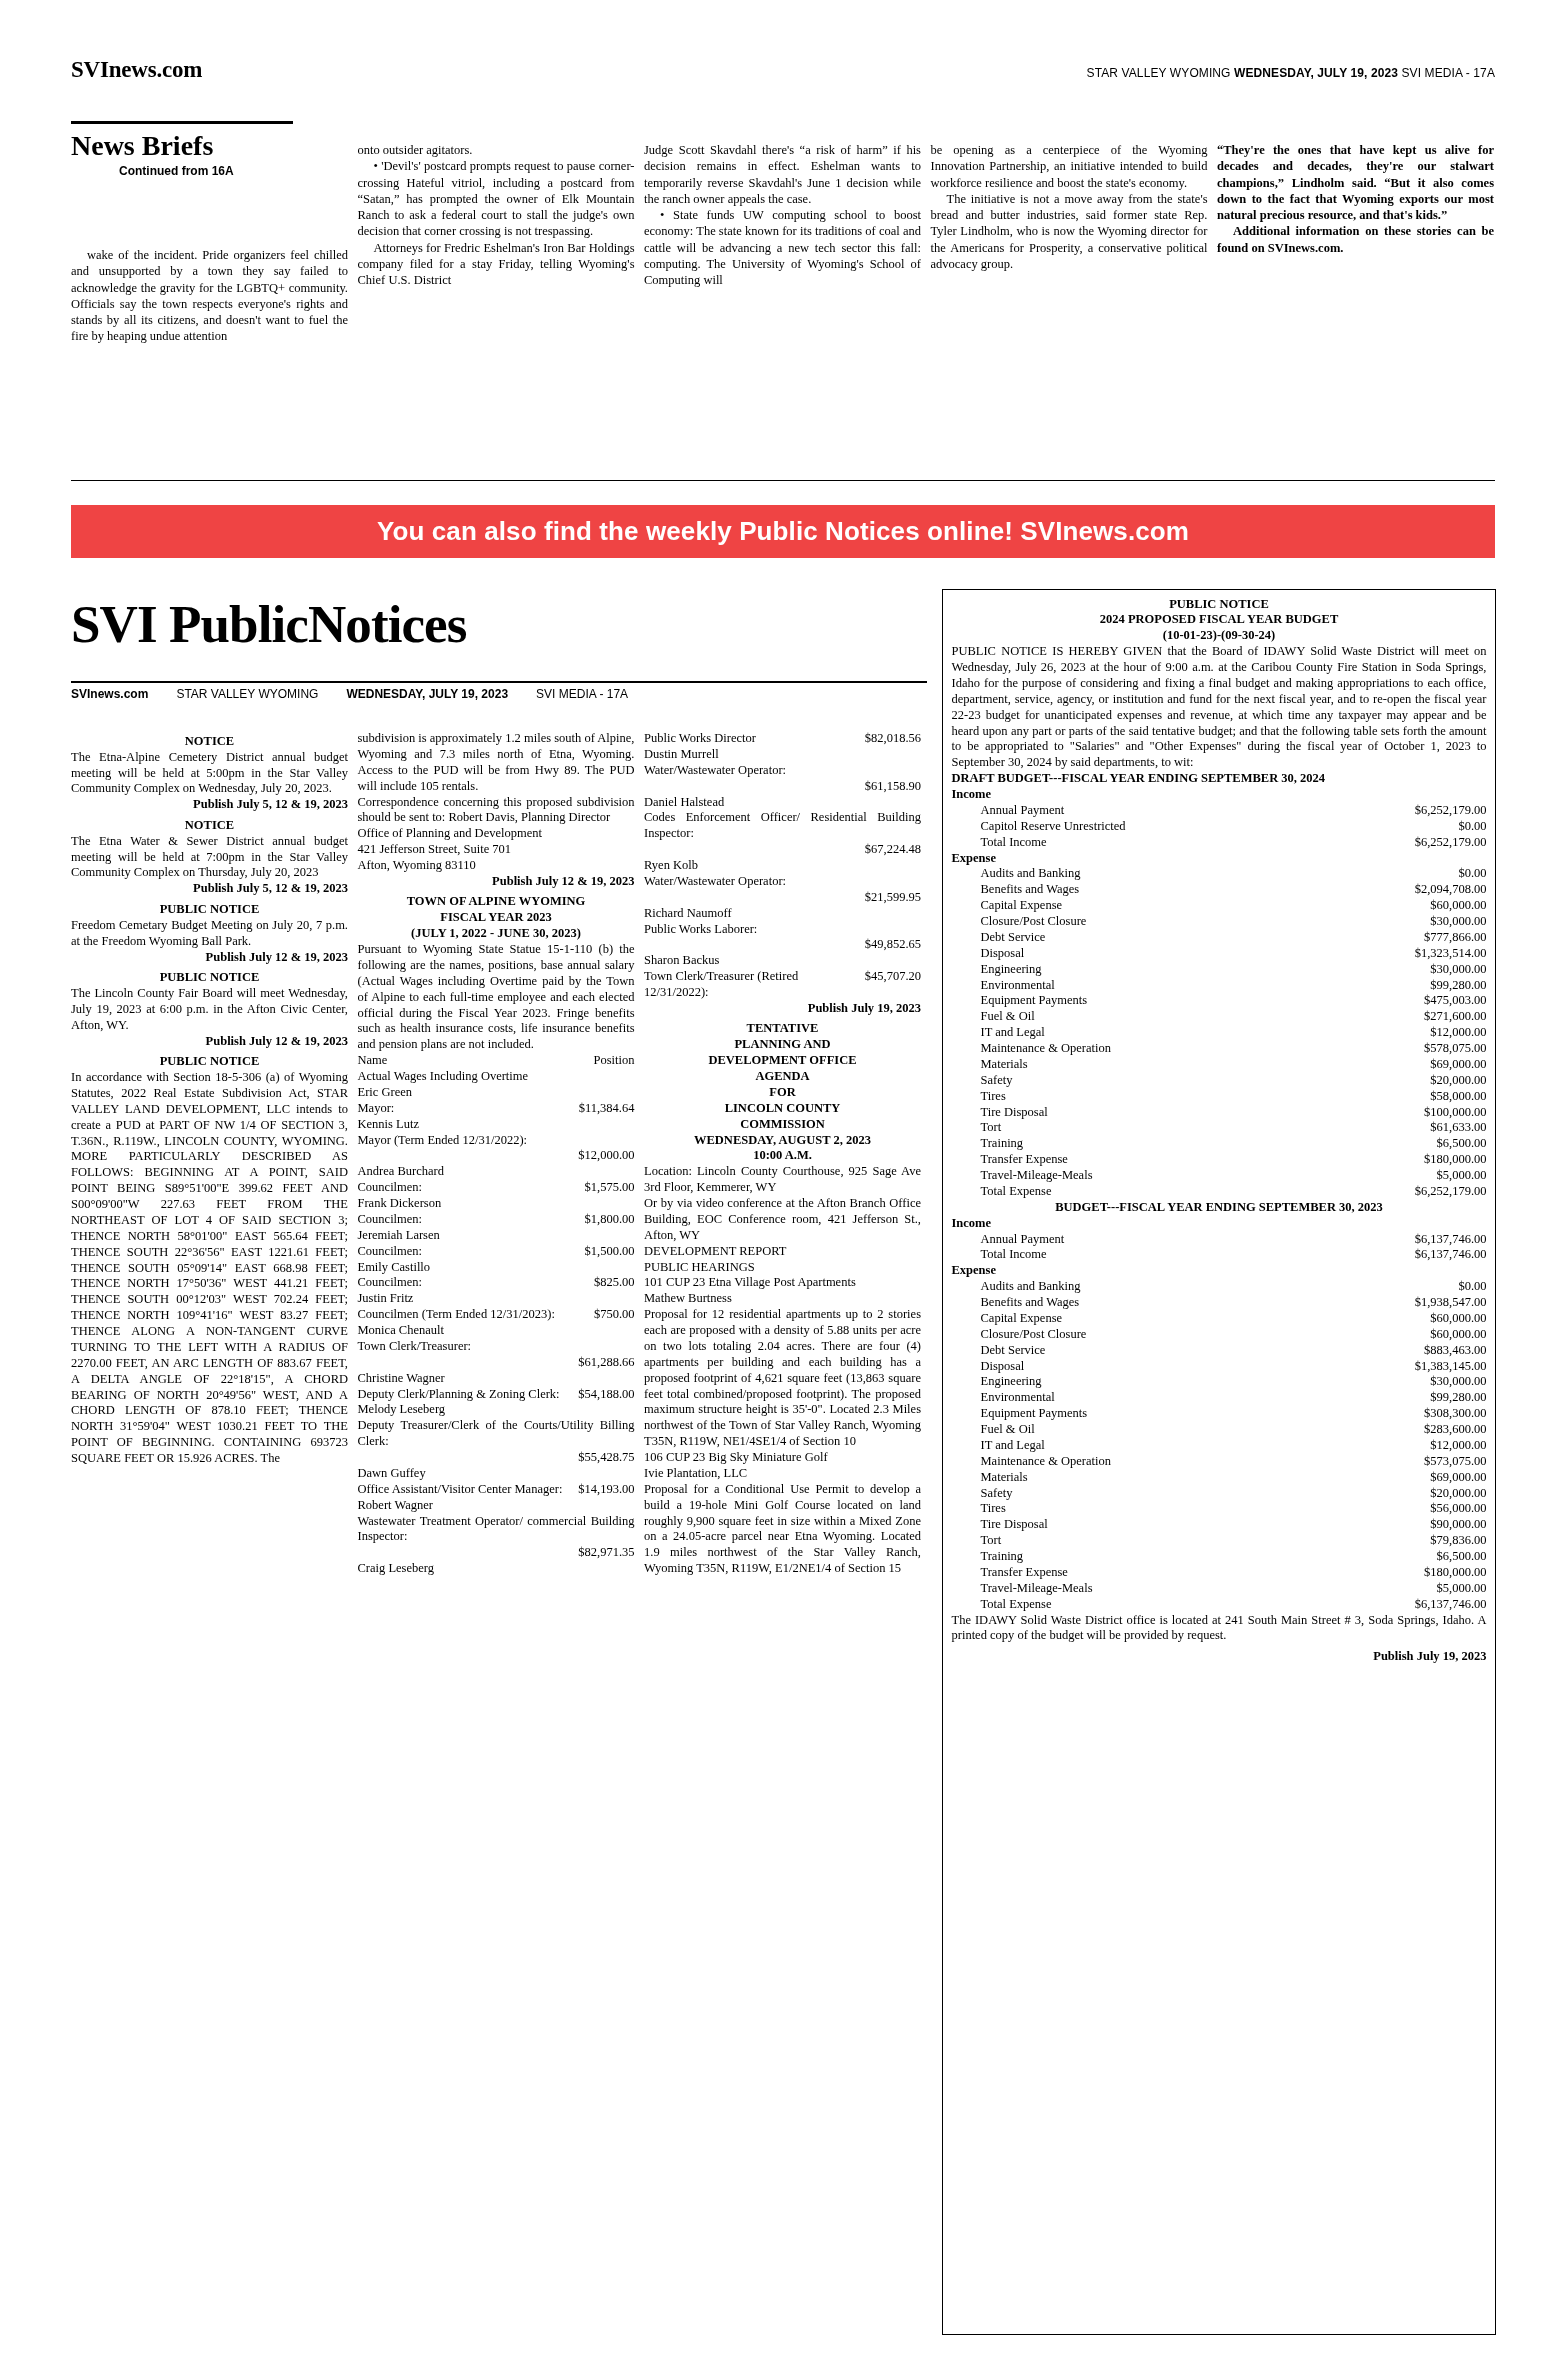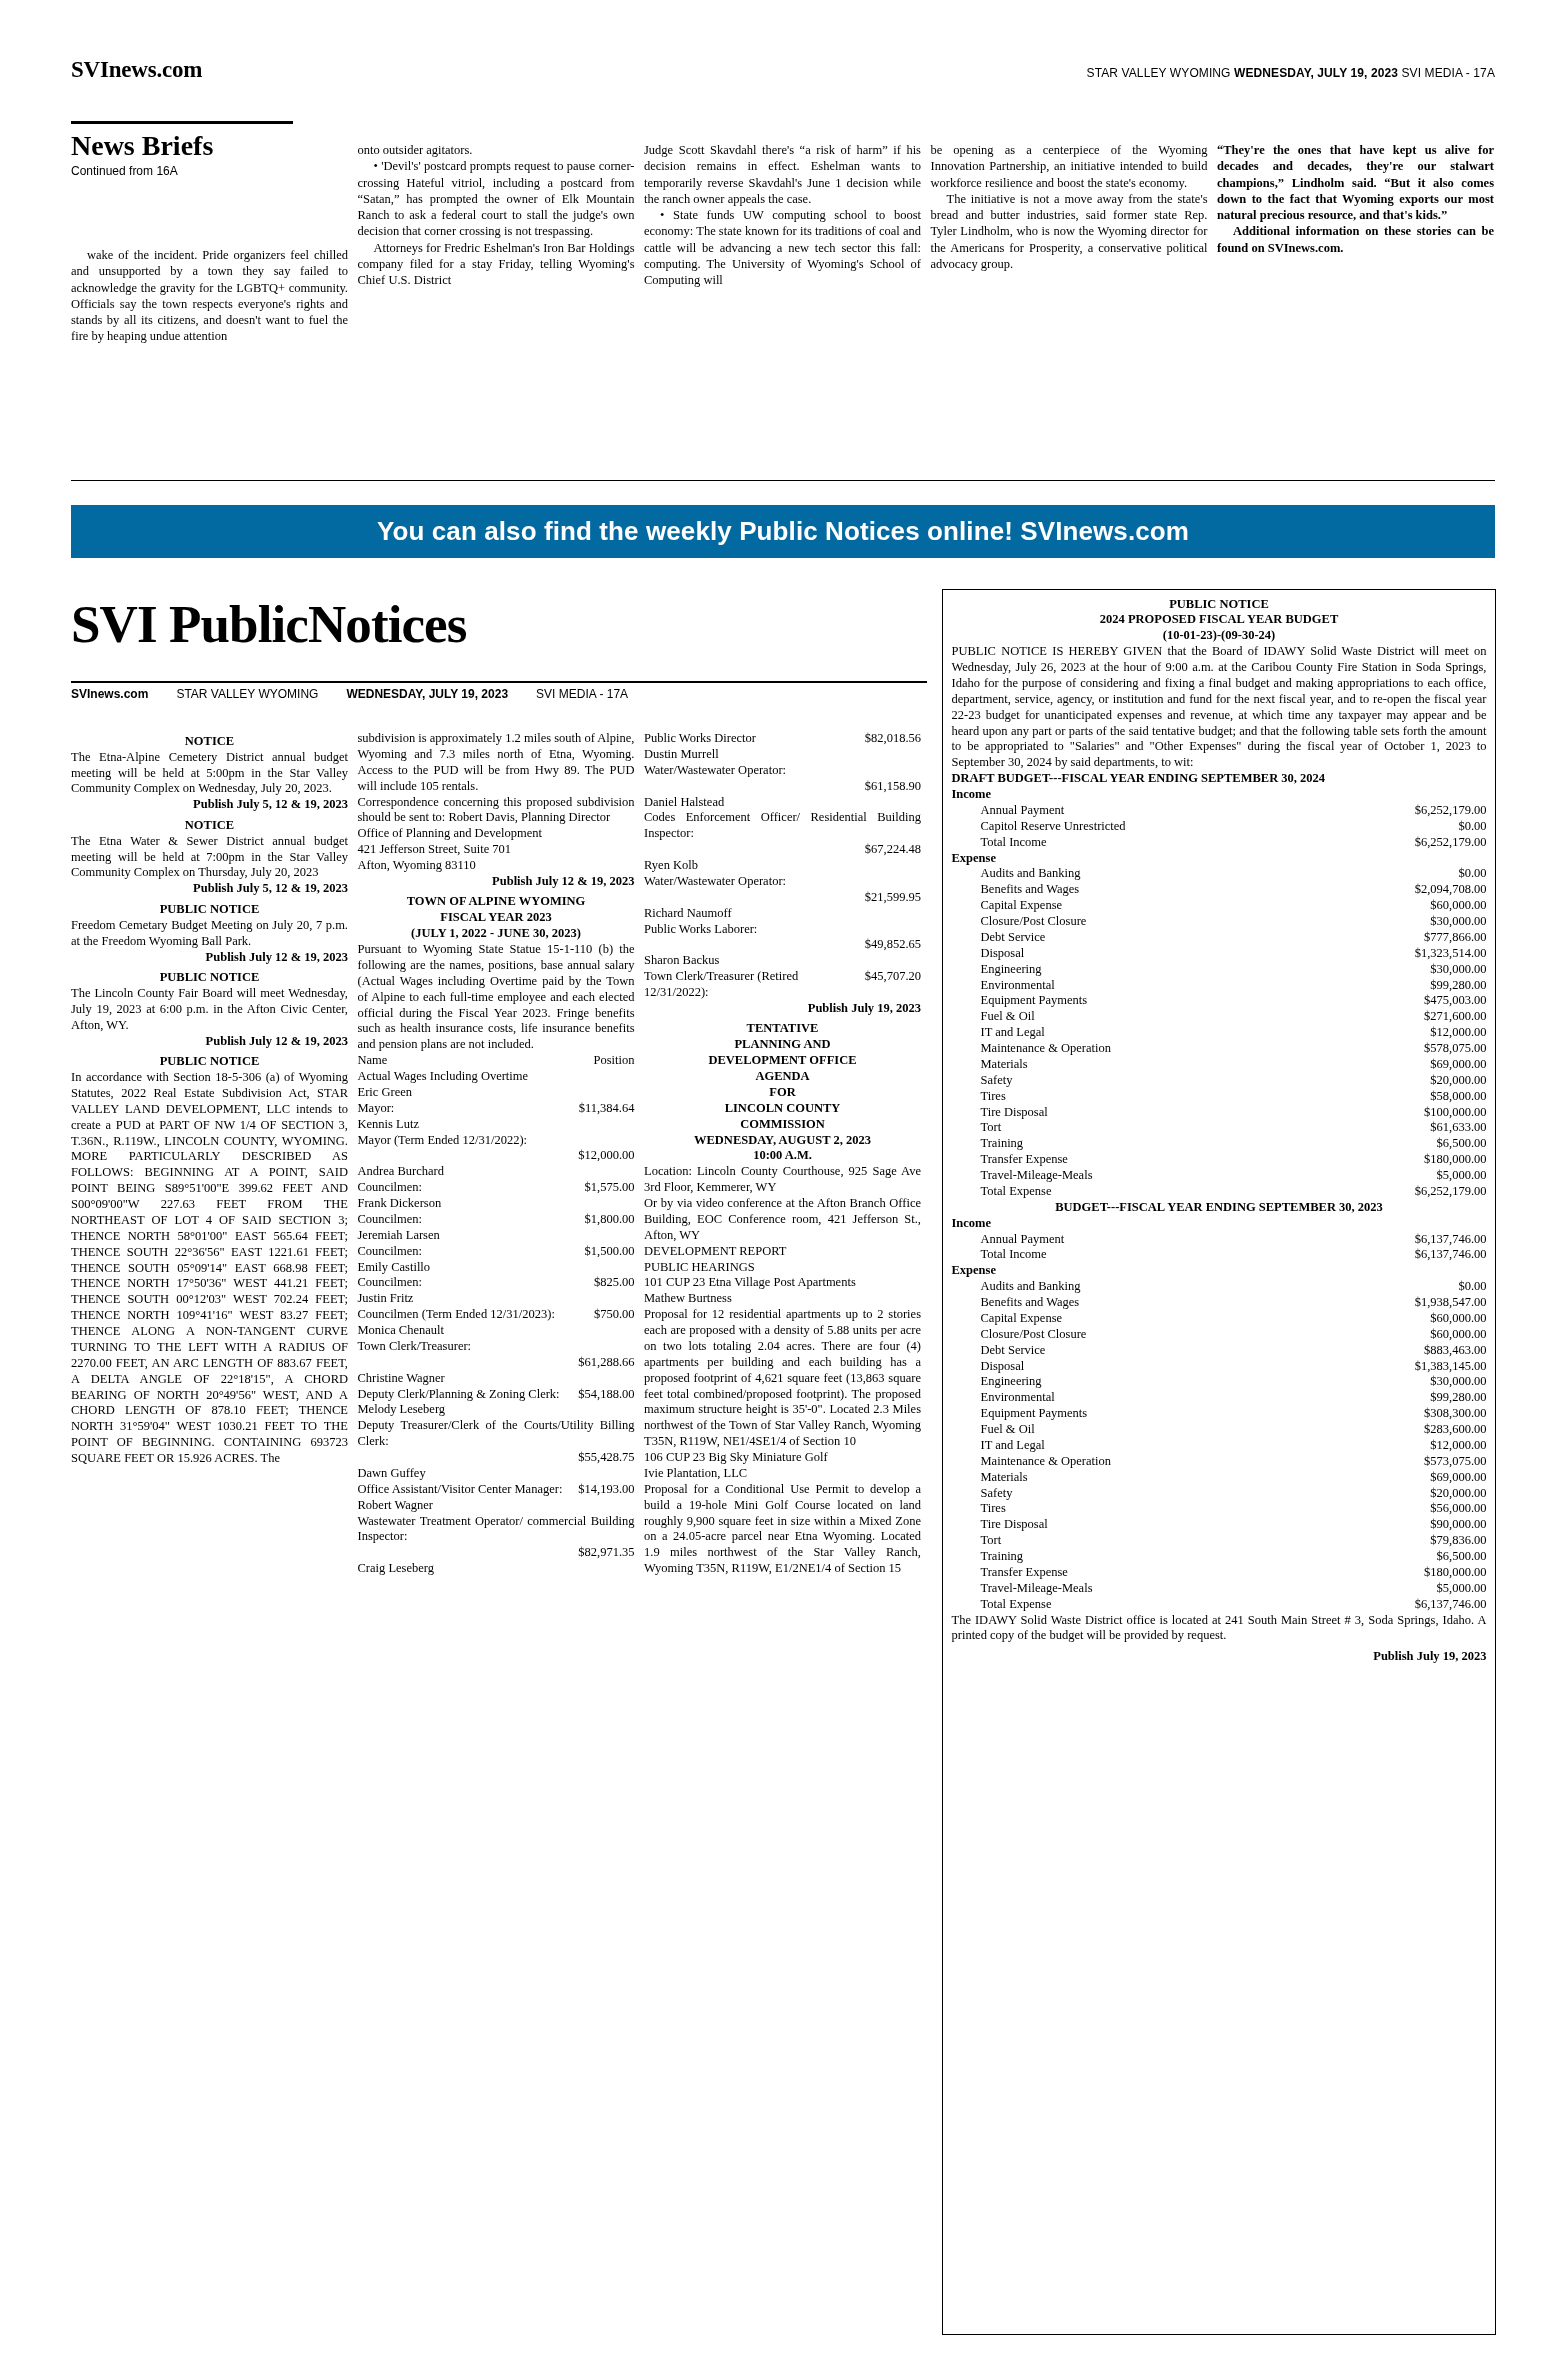--- a/index.html
+++ b/index.html
@@ -18,35 +18,35 @@
     display:flex; align-items:baseline; justify-content:space-between;
   }
   .mh-left { font-family:"Liberation Serif", serif; font-weight:bold; font-size:23px; letter-spacing:-0.2px; }
   .mh-right { font-family:"Liberation Sans", sans-serif; font-size:12px; letter-spacing:0.1px; }
   .mh-right .bold { font-weight:bold; }
 
   
   .briefs-wrap { position:absolute; left:71px; top:121px; width:1424px; }
   .brief-rule { width:222px; height:3.3px; background:#000; margin-bottom:7.6px; }
   .brief-title { font-size:28px; font-weight:bold; font-family:"Liberation Serif", serif; line-height:1.02; }
-  .brief-cont { font-family:"Liberation Sans", sans-serif; font-weight:normal; font-size:12px; margin-top:3.8px; }
+  .brief-cont { font-family:"Liberation Sans", sans-serif; font-weight:bold; font-size:12px; margin-top:3.8px;margin-left:48px; }
 
   .topcols { position:absolute; left:71px; top:142px; width:1424px; display:flex; gap:0; }
   .topcol { width:277px; margin-right:9.5px; font-size:12.5px; line-height:1.30; text-align:justify; }
   .topcol:last-child { margin-right:0;font-weight:bold; }
   .topcol p { margin:0; text-indent:16px; }
   .topcol p.noind { text-indent:0; }
   .topcol p.bullet { text-indent:16px; }
   .spacer-for-head { height:105px; }
 
   
   .hr-thin { position:absolute; left:71px; width:1424px; height:1.4px; background:#000; }
   .banner {
     position:absolute; left:71px; width:1424px; height:53px;
-    background:#0369a1; color:#fff; display:flex; align-items:center; justify-content:center;
+    background:#ef4444; color:#fff; display:flex; align-items:center; justify-content:center;
     font-family:"Liberation Sans", sans-serif; font-weight:bold; font-size:26px; letter-spacing:0.1px;
   }
 
   
   .pn-title {
     position:absolute; left:71px; top:594px; width:856px;
     font-family:"Liberation Serif", serif; font-weight:bold; font-size:53px; letter-spacing:-0.9px;
   }
   .pn-subrule { position:absolute; left:71px; top:681px; width:856px; height:1.9px; background:#000; }
   .pn-sub {

